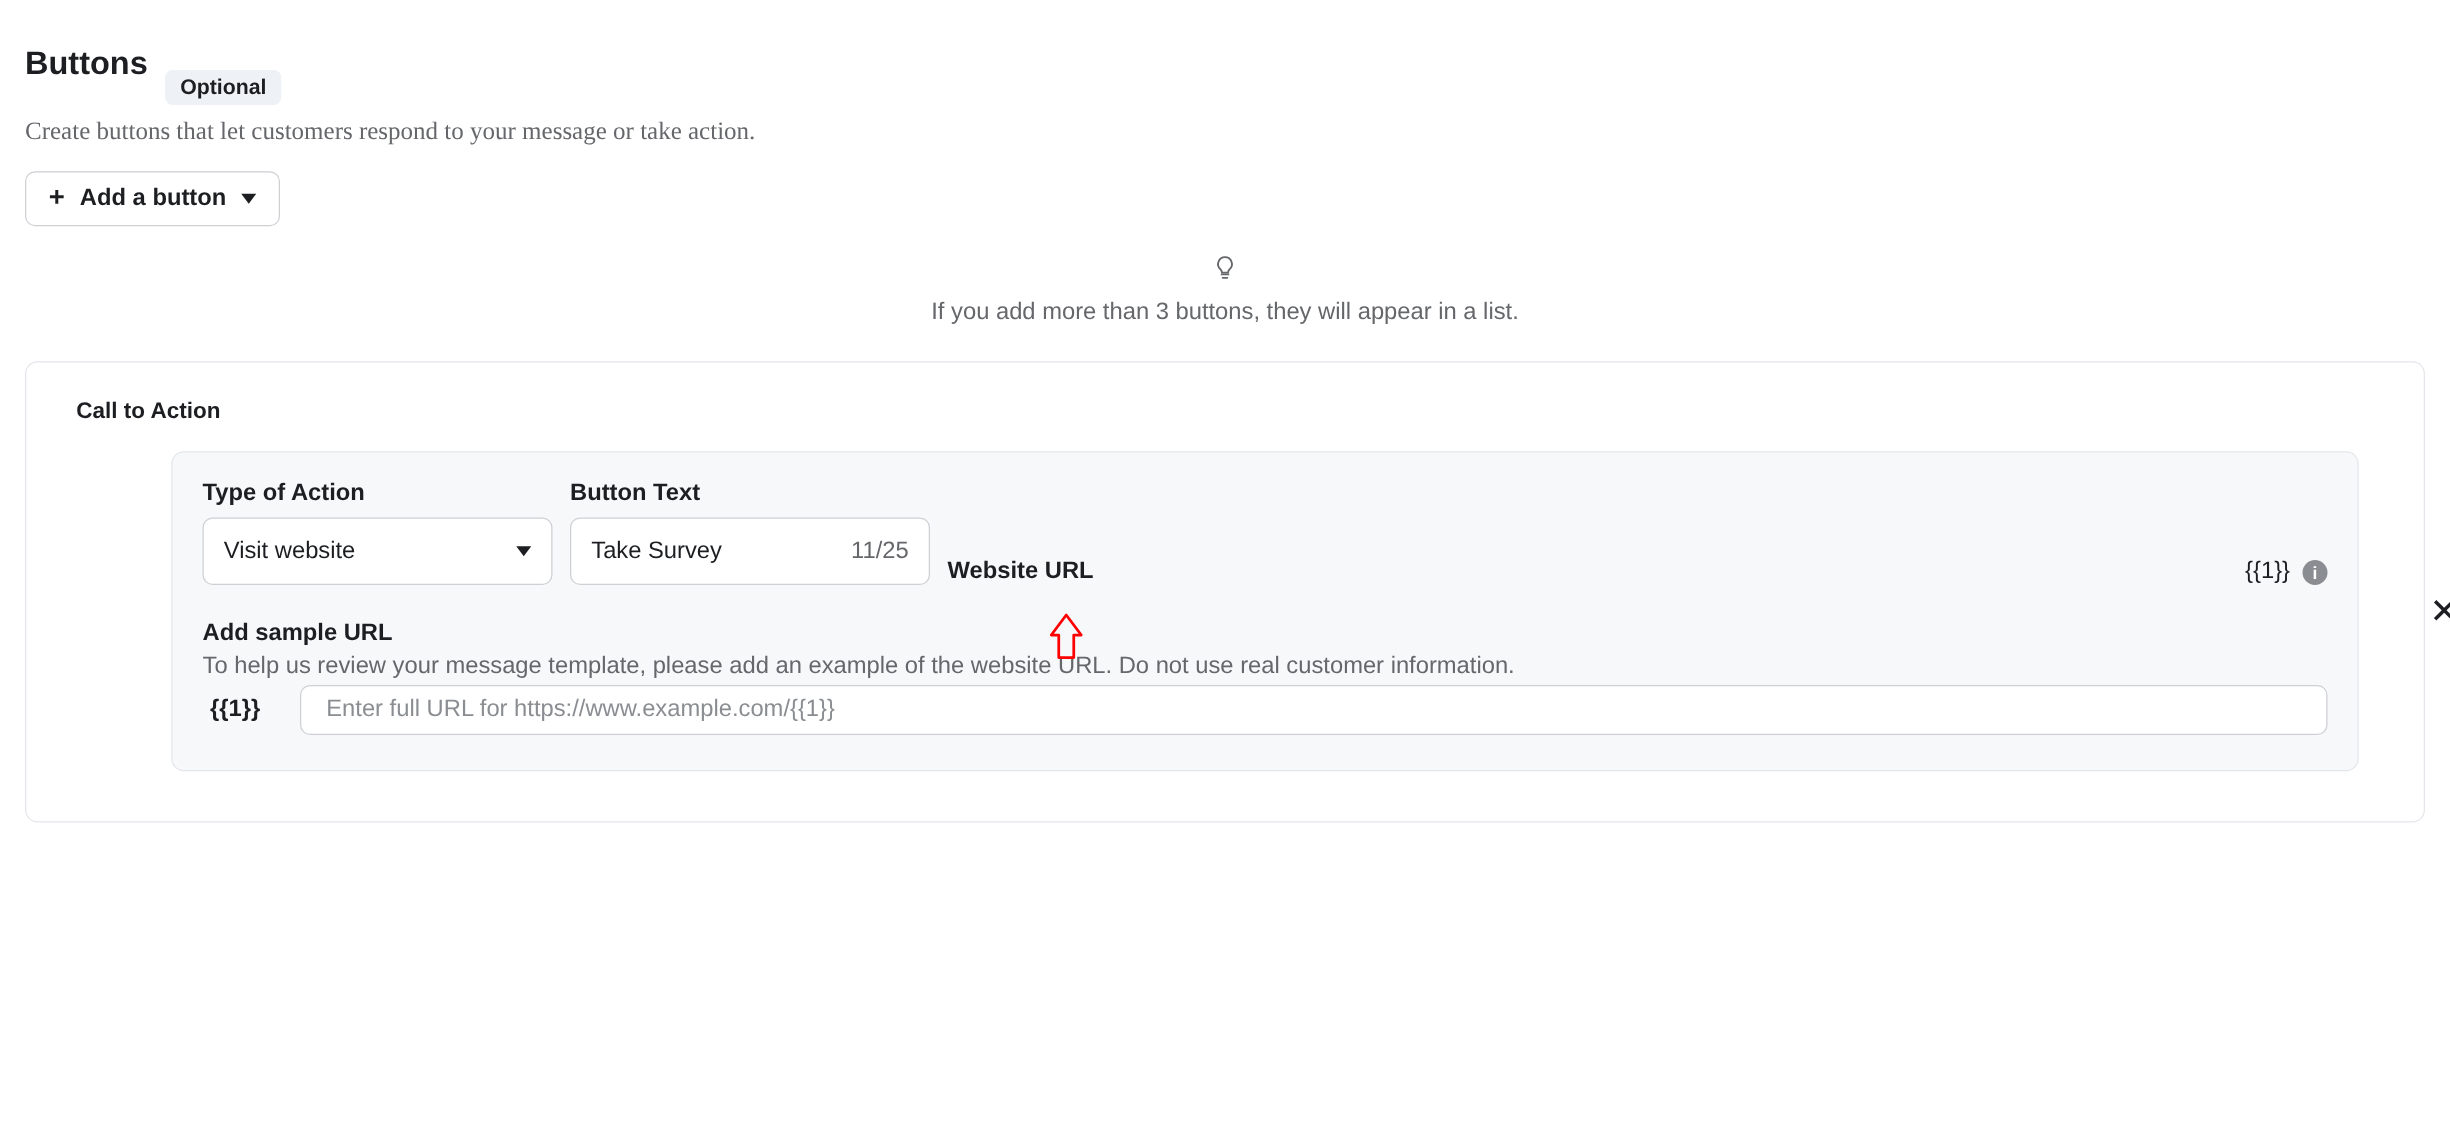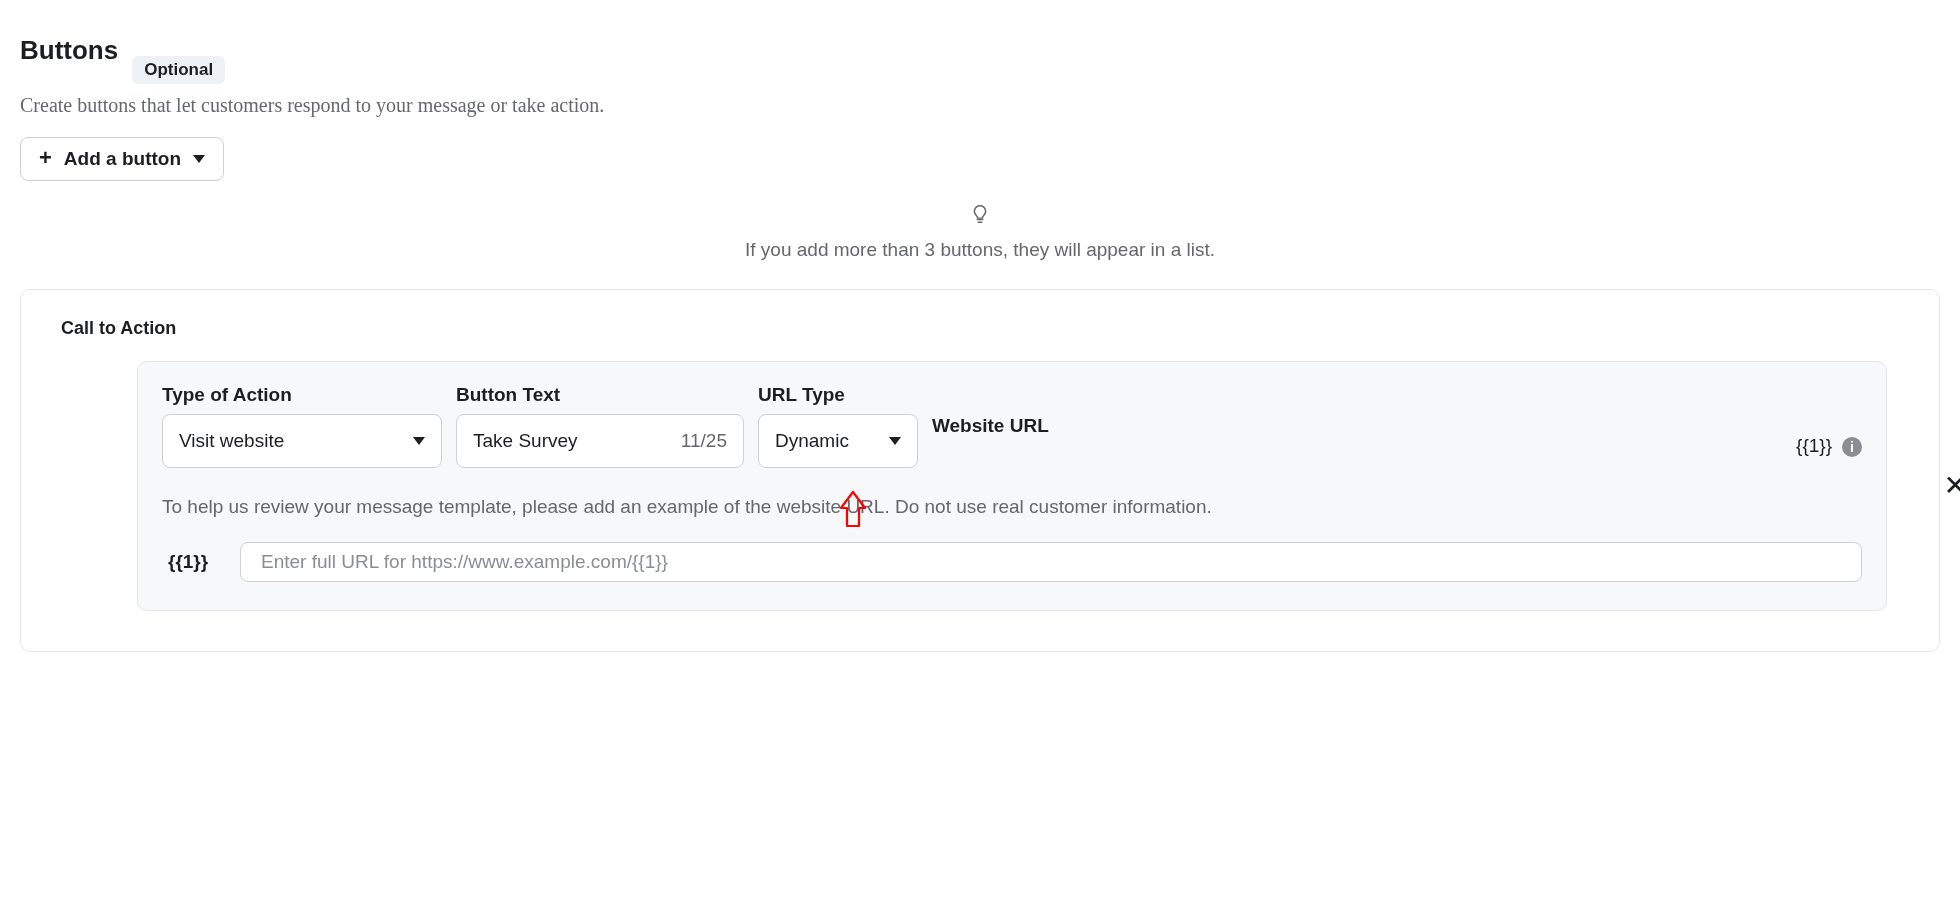--- a/index.html
+++ b/index.html
@@ -48,21 +48,21 @@
   }
   .panel-title{font-size:18px;font-weight:700;color:var(--text);margin:0 0 22px 4px;}
 
   .inner-panel{
     border:1px solid var(--border-light);border-radius:10px;background:var(--inner-panel);
     padding:22px 24px 28px 24px;position:relative;
     width:calc(100% - 100px);
     margin-left:80px;
   }
 
-  .row-fields{display:flex;gap:14px;align-items:center;flex-wrap:nowrap;}
+  .row-fields{display:flex;gap:14px;align-items:flex-end;flex-wrap:nowrap;}
   .field-col{display:flex;flex-direction:column;gap:8px;}
   .field-col.action{flex:0 0 280px;}
   .field-col.btntext{flex:0 0 288px;}
   .field-col.urltype{flex:0 0 150px;}
   .field-col.url{flex:1 1 380px;}
   .trail{display:flex;align-items:flex-end;gap:10px;flex:0 0 auto;height:62px;}
 
   .field-label{font-size:19px;font-weight:700;color:var(--text);}
 
   .select,.text-input{
@@ -81,21 +81,21 @@
   .var-token{font-size:19px;font-weight:400;color:var(--text);}
   .info-icon{width:20px;height:20px;border-radius:50%;background:#8a8d91;color:#fff;font-size:14px;font-weight:700;display:flex;align-items:center;justify-content:center;cursor:default;}
 
   .close-x{
     position:absolute;top:50%;right:-60px;transform:translateY(-50%);
     font-size:28px;color:var(--text);cursor:pointer;line-height:1;
   }
 
   .sample-block{margin-top:28px;}
   .sample-title{font-size:19px;font-weight:700;margin-bottom:4px;}
-  .sample-desc{color:var(--muted);font-size:19px;margin-bottom:24px;}
+  .sample-desc{color:var(--muted);font-size:19px;margin-bottom:4px;}
   .sample-row{display:flex;align-items:center;gap:18px;}
   .sample-token{font-size:19px;font-weight:700;flex:0 0 60px;text-align:left;padding-left:6px;}
   .sample-input{
     flex:1;border:1px solid var(--border);border-radius:8px;background:#fff;height:40px;
     display:flex;align-items:center;padding:0 18px;
   }
   .sample-input input{
     border:none;outline:none;font-size:19px;color:var(--text);background:transparent;width:100%;font-family:inherit;
   }
   .sample-input input::placeholder{color:var(--placeholder);}
@@ -157,45 +157,39 @@
         </div>
 
         <div class="field-col btntext">
           <span class="field-label">Button Text</span>
           <div class="text-input">
             <input type="text" value="Take Survey" style="">
             <span class="count">11/25</span>
           </div>
         </div>
 
-        <div class="field-col urltype">
-          <span class="field-label">URL Type</span>
-          <div class="select">
-            <span>Dynamic</span>
-            <span class="caret"></span>
-          </div>
-        </div>
 
         <div class="field-col url">
           <span class="field-label">Website URL</span>
         </div>
 
         <div class="trail">
           <span class="var-token">{{1}}</span>
           <span class="info-icon">i</span>
         </div>
       </div>
 
       <div class="arrow-annot">
         <svg width="32" height="40" viewBox="0 0 32 40">
           <path d="M16 2 L28 18 L22 18 L22 36 L10 36 L10 18 L4 18 Z" fill="none" stroke="var(--arrow)" stroke-width="2.2" stroke-linejoin="round"></path>
         </svg>
       </div>
 
       <div class="sample-block">
+        <div class="sample-title">Add sample URL</div>
         <div class="sample-desc">To help us review your message template, please add an example of the website URL. Do not use real customer information.</div>
         <div class="sample-row">
           <span class="sample-token">{{1}}</span>
           <div class="sample-input">
             <input type="text" placeholder="Enter full URL for https://www.example.com/{{1}}" style="">
           </div>
         </div>
       </div>
 
     </div>

